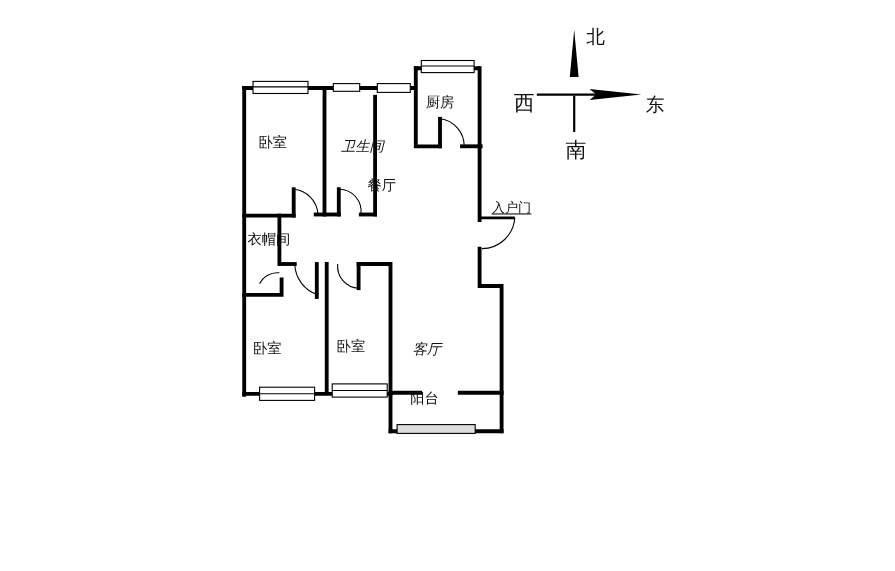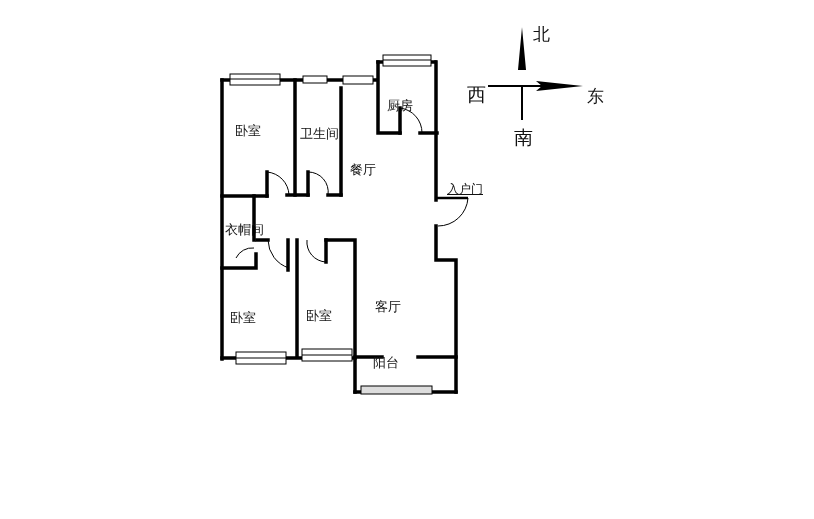--- a/index.html
+++ b/index.html
@@ -78,26 +78,26 @@
 
   <g stroke="#000" fill="#000">
     <line x1="522" y1="87" x2="522" y2="120" stroke-width="2"></line>
     <line x1="488" y1="86" x2="560" y2="86" stroke-width="2"></line>
     <polygon points="522,27 518,70 526,70" stroke="none"></polygon>
     <polygon points="583,86 536,81 542,86 536,91" stroke="none"></polygon>
   </g>
 </svg>
 
 <div class="lbl" style="left:235px;top:124px;">卧室</div>
-<div class="lbl" style="left:300px;top:127px;">卫生间</div>
-<div class="lbl" style="left:387px;top:87px;margin-top:12px;">厨房</div>
-<div class="lbl" style="left:350px;top:163px;text-align:right;">餐厅</div>
+<div class="lbl" style="left:310px;top:127px;font-style:italic;">卫生间</div>
+<div class="lbl" style="left:387px;top:87px;">厨房</div>
+<div class="lbl" style="left:334px;top:163px;text-align:right;">餐厅</div>
 <div class="lbl" style="left:447px;top:183px;font-size:12px;text-decoration:underline;">入户门</div>
-<div class="lbl" style="left:225px;top:224px;font-family:Liberation Mono, monospace;">衣帽间</div>
+<div class="lbl" style="left:225px;top:212px;">衣帽间</div>
 <div class="lbl" style="left:230px;top:311px;">卧室</div>
 <div class="lbl" style="left:306px;top:309px;">卧室</div>
-<div class="lbl" style="left:375px;top:300px;">客厅</div>
+<div class="lbl" style="left:375px;top:312px;font-style:italic;">客厅</div>
 <div class="lbl" style="left:373px;top:356px;">阳台</div>
 
 <div class="compass-lbl" style="left:533px;top:26px;font-size:17px;">北</div>
 <div class="compass-lbl" style="left:467px;top:85px;">西</div>
 <div class="compass-lbl" style="left:587px;top:88px;font-size:17px;">东</div>
 <div class="compass-lbl" style="left:514px;top:128px;">南</div>
 
 </body></html>

